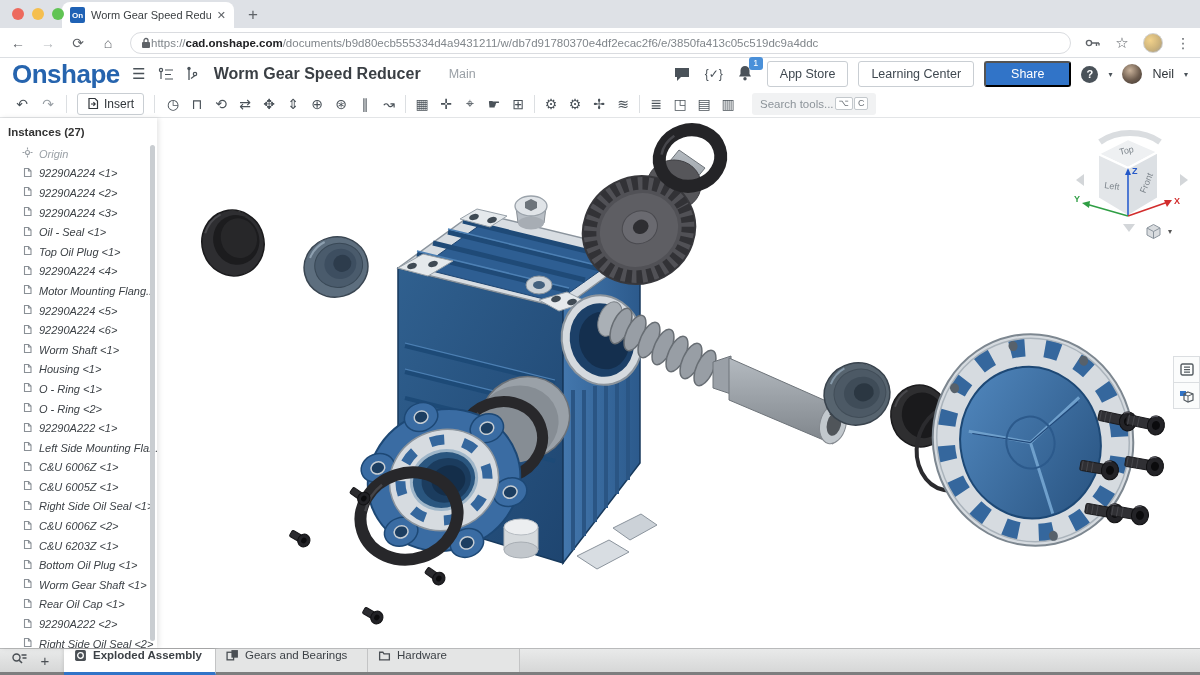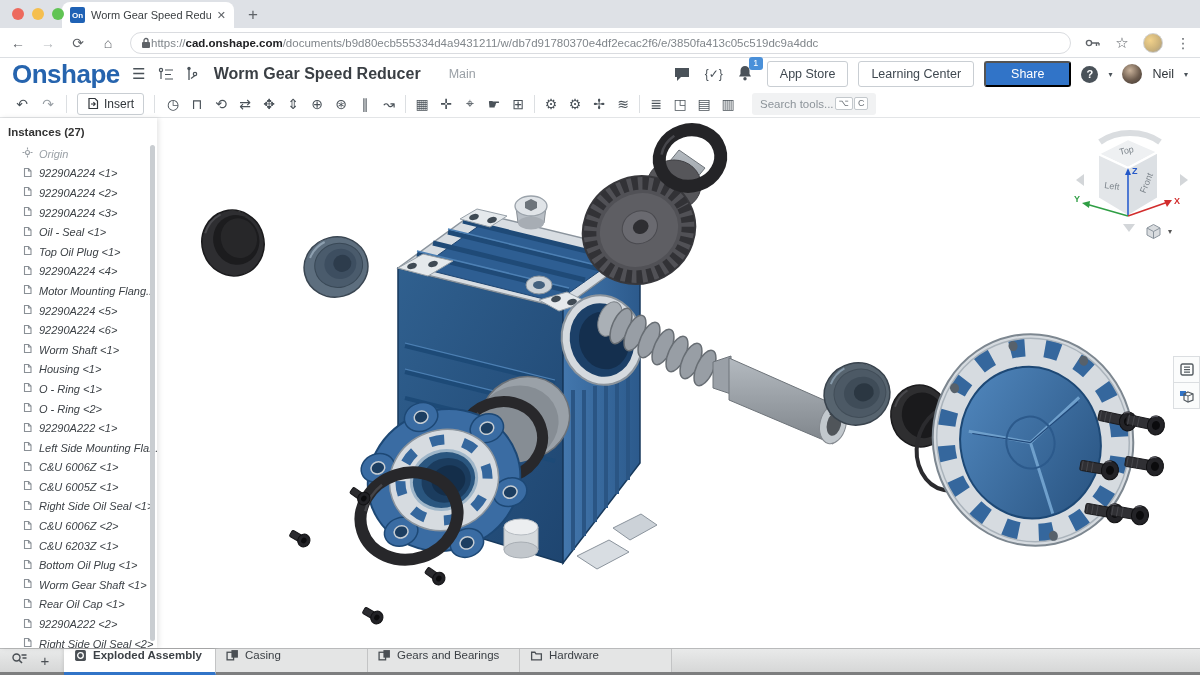--- a/index.html
+++ b/index.html
@@ -711,29 +711,20 @@
         </span>
         <span>Exploded Assembly</span>
       </div>
       <div class="dtab">
         <span style="display: flex;">
           <svg width="13" height="13" viewBox="0 0 12 12">
             <rect x="1" y="3" width="6" height="7" fill="none" stroke="#4a4f54" stroke-width="1.2"></rect>
             <rect x="5" y="1" width="6" height="7" fill="#4a4f54"></rect>
           </svg>
         </span>
-        <span>Casing</span>
-      </div>
-      <div class="dtab">
-        <span style="display: flex;">
-          <svg width="13" height="13" viewBox="0 0 12 12">
-            <rect x="1" y="3" width="6" height="7" fill="none" stroke="#4a4f54" stroke-width="1.2"></rect>
-            <rect x="5" y="1" width="6" height="7" fill="#4a4f54"></rect>
-          </svg>
-        </span>
         <span>Gears and Bearings</span>
       </div>
       <div class="dtab">
         <span style="display: flex;">
           <svg width="13" height="13" viewBox="0 0 12 12">
             <path d="M1.5 3 h3 l1 1.5 h5 v5.5 h-9 z" fill="none" stroke="#4a4f54" stroke-width="1.2"></path>
           </svg>
         </span>
         <span>Hardware</span>
       </div>

